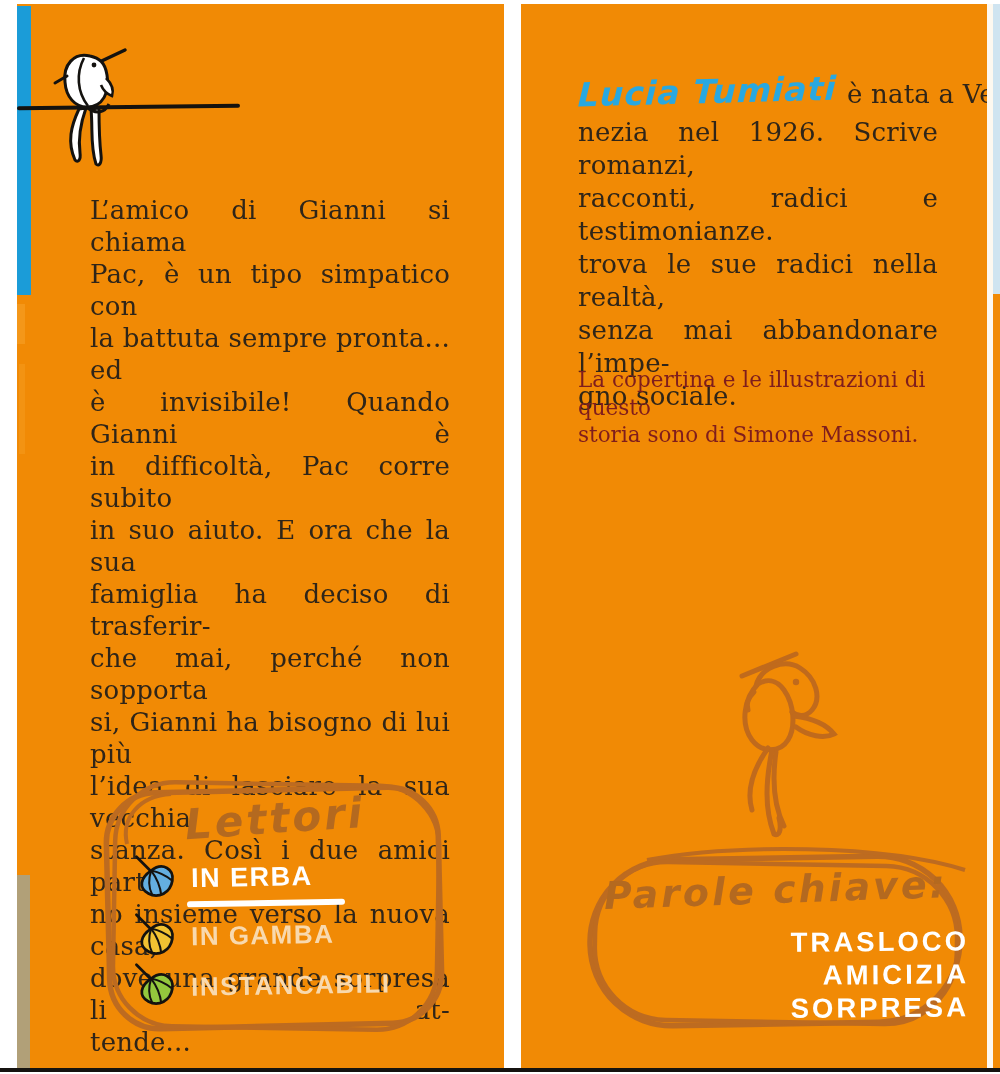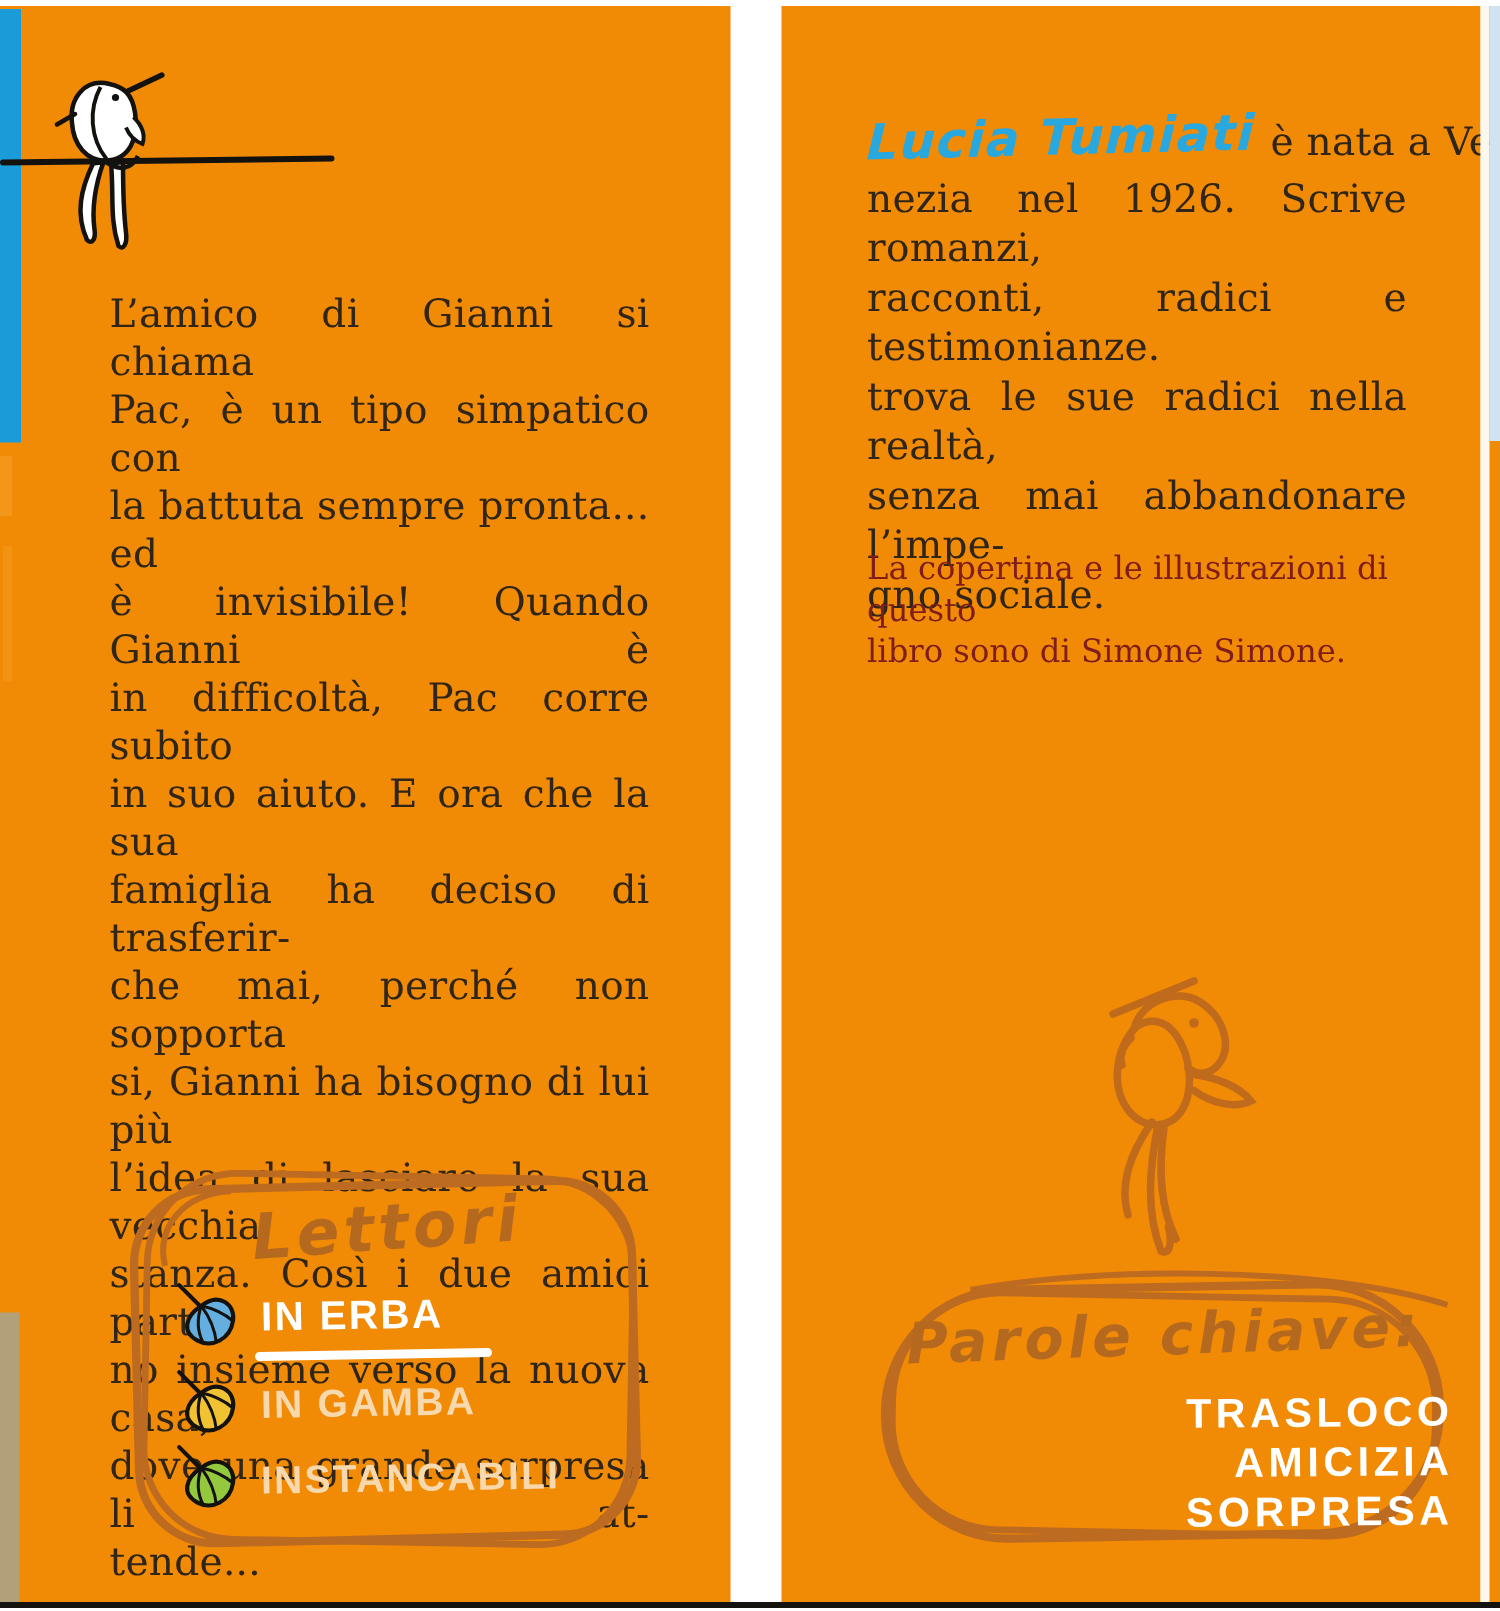--- a/index.html
+++ b/index.html
@@ -1,21 +1,21 @@
 <!DOCTYPE html>
 <html><head>
 <meta charset="utf-8">
 <style>
   html,body{margin:0;padding:0;}
   body{
     position:relative;width:1000px;height:1074px;background:#ffffff;
     font-family:"DejaVu Serif", serif;overflow:hidden;
   }
   .panel{position:absolute;top:4px;height:1064px;background:#f18a05;}
-  .panel-left{left:0;width:487px;}
+  .panel-left{left:17px;width:487px;}
   .panel-right{left:521px;width:466px;}
 
   
   .strip-blue{position:absolute;left:0;top:2px;width:14px;height:289px;background:#1b9cd8;}
   .strip-beige{position:absolute;left:0;top:871px;width:13px;height:193px;background:#b1a078;}
   .right-gap{position:absolute;left:987px;top:4px;width:6px;height:1064px;background:#fdf8ef;}
   .right-sliver{position:absolute;left:993px;top:4px;width:7px;height:1064px;background:#f18a05;}
   .right-sliver .sliver-blue{position:absolute;left:0;top:0;width:7px;height:290px;background:#cfe4f0;}
   .bottom-rule{position:absolute;left:0;top:1068px;width:1000px;height:4px;background:#151310;}
 
@@ -168,21 +168,21 @@
         <div class="ln">nezia nel 1926. Scrive romanzi,</div>
         <div class="ln">racconti, radici e testimonianze.</div>
         <div class="ln">trova le sue radici nella realtà,</div>
         <div class="ln">senza mai abbandonare l’impe-</div>
         <div class="ln last">gno sociale.</div>
       </div>
   </div>
 
   <div class="credit">
     <div>La copertina e le illustrazioni di questo</div>
-    <div>libro sono di Simone Simone.</div>
+    <div>storia sono di Simone Massoni.</div>
   </div>
 
   <svg class="bird-right" viewBox="0 0 170 200">
     <g fill="none" stroke="#c06a1c" stroke-width="5" stroke-linecap="round">
       <path d="M46,30 L100,8"></path>
       <path d="M60,40 C64,22 88,12 104,22 C120,32 126,52 116,64 C110,71 102,71 96,66"></path>
       <path d="M62,38 C48,52 44,78 56,94 C66,107 84,107 92,94 C100,81 98,58 88,44 C80,33 70,33 62,38 Z"></path>
       <path d="M58,46 C52,52 50,58 52,64"></path>
       <path d="M98,70 C114,72 130,78 138,88 C128,93 112,90 100,81"></path>
       <path d="M72,102 C58,122 50,144 56,164"></path>

